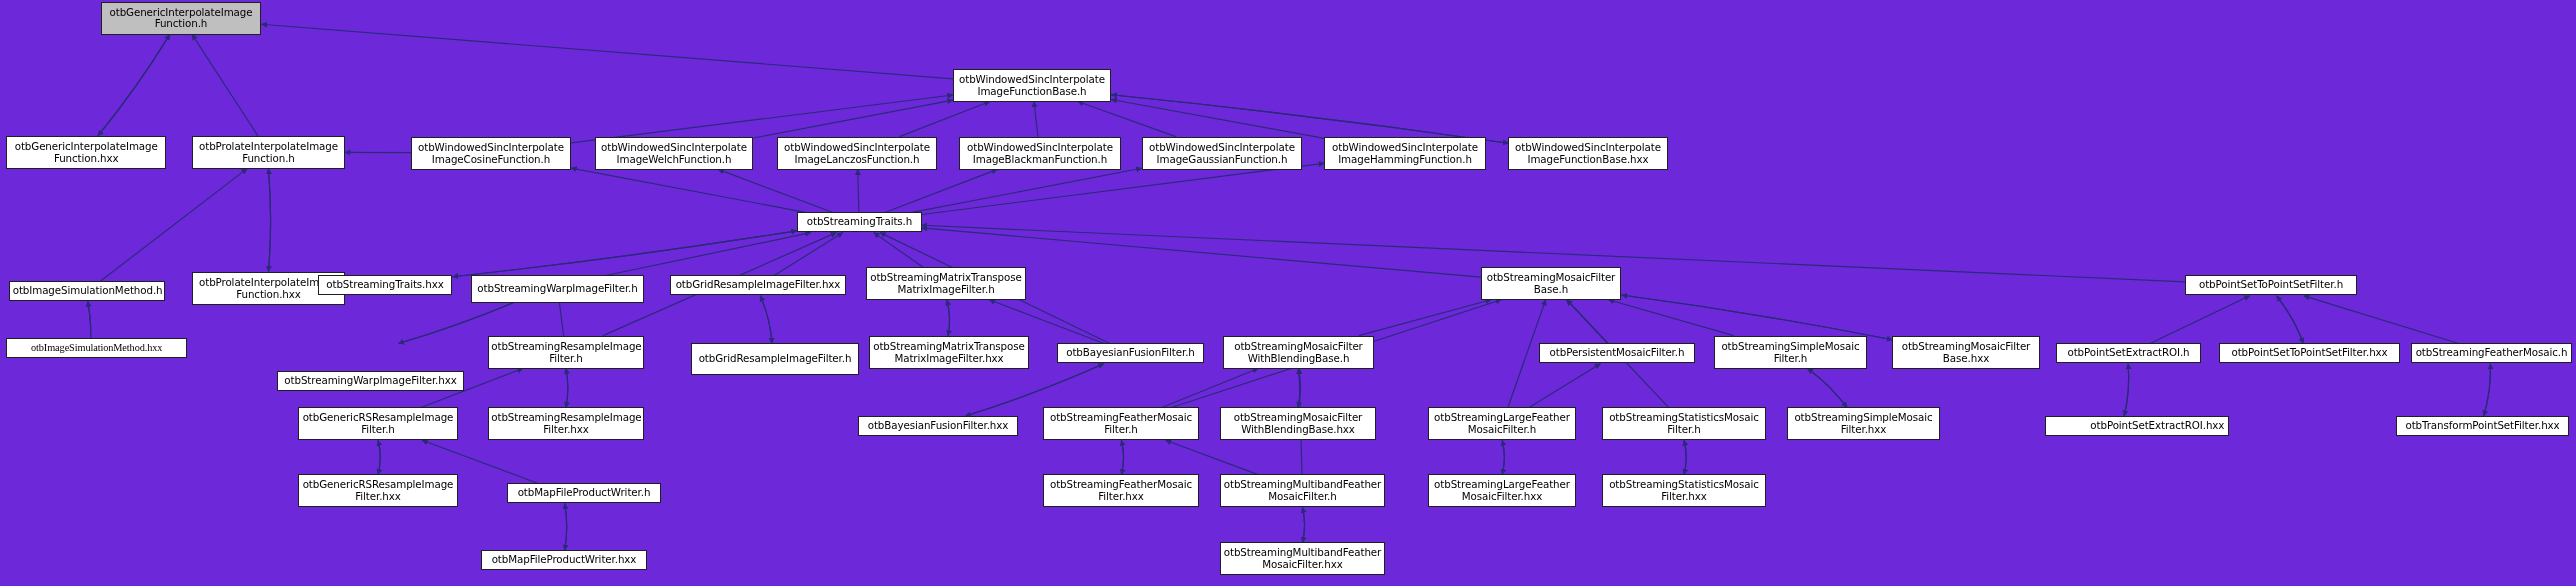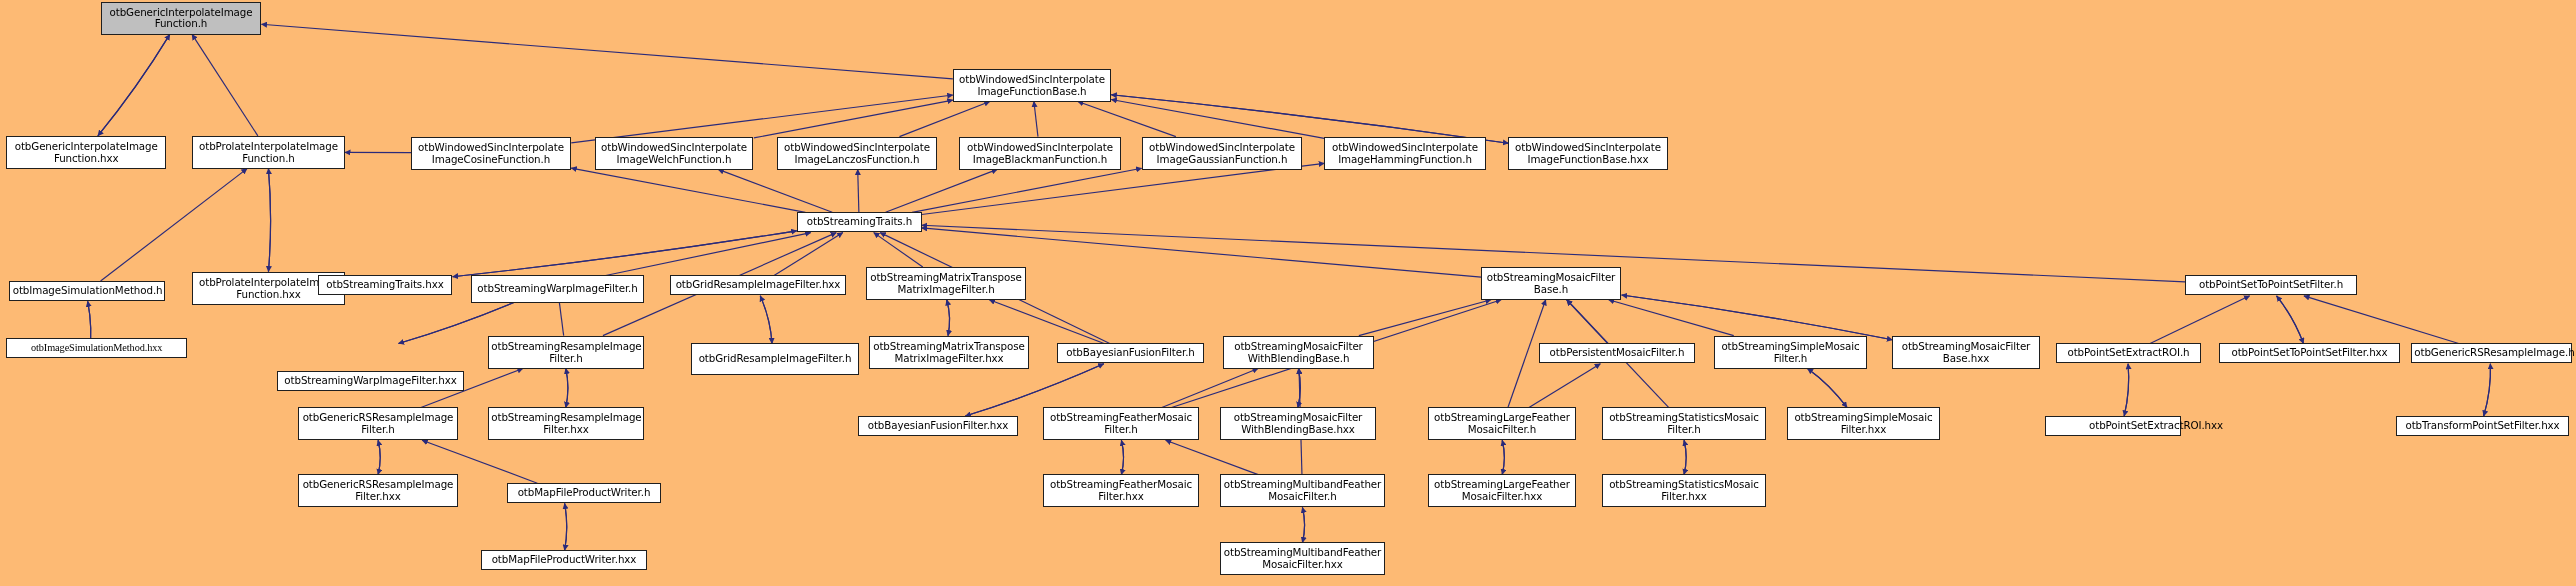--- a/index.html
+++ b/index.html
@@ -4,21 +4,21 @@
 <style>
   html, body {
     margin: 0;
     padding: 0;
     background: #ffffff;
   }
   #graph {
     position: relative;
     width: 2576px;
     height: 587px;
-    background: #fdba74;
+    background: #6d28d9;
     font-family: "DejaVu Sans", "Liberation Sans", sans-serif;
     overflow: hidden;
   }
   #edge-layer {
     position: absolute;
     left: 0;
     top: 0;
     width: 2576px;
     height: 587px;
     pointer-events: none;
@@ -190,37 +190,37 @@
       <div class="node" style="left: 1057px; top: 343px; width: 147px; height: 20px;"><span class="label">otbBayesianFusionFilter.h</span></div>
       <div class="node" style="left: 1223px; top: 336px; width: 151px; height: 33px;"><span class="label">otbStreamingMosaicFilter
 WithBlendingBase.h</span></div>
       <div class="node" style="left: 1539px; top: 343px; width: 156px; height: 20px;"><span class="label">otbPersistentMosaicFilter.h</span></div>
       <div class="node" style="left: 1714px; top: 336px; width: 153px; height: 33px;"><span class="label">otbStreamingSimpleMosaic
 Filter.h</span></div>
       <div class="node" style="left: 1892px; top: 336px; width: 148px; height: 33px;"><span class="label">otbStreamingMosaicFilter
 Base.hxx</span></div>
       <div class="node" style="left: 2056px; top: 343px; width: 145px; height: 20px;"><span class="label">otbPointSetExtractROI.h</span></div>
       <div class="node" style="left: 2219px; top: 343px; width: 181px; height: 20px;"><span class="label">otbPointSetToPointSetFilter.hxx</span></div>
-      <div class="node" style="left: 2411px; top: 343px; width: 161px; height: 20px;"><span class="label">otbGenericRSResampleImage.h</span></div>
+      <div class="node" style="left: 2411px; top: 343px; width: 161px; height: 20px;"><span class="label">otbStreamingFeatherMosaic.h</span></div>
       <div class="node" style="left: 298px; top: 407px; width: 160px; height: 33px;"><span class="label">otbGenericRSResampleImage
 Filter.h</span></div>
       <div class="node" style="left: 488px; top: 407px; width: 156px; height: 33px;"><span class="label">otbStreamingResampleImage
 Filter.hxx</span></div>
       <div class="node" style="left: 858px; top: 416px; width: 160px; height: 20px;"><span class="label">otbBayesianFusionFilter.hxx</span></div>
       <div class="node" style="left: 1043px; top: 407px; width: 156px; height: 33px;"><span class="label">otbStreamingFeatherMosaic
 Filter.h</span></div>
       <div class="node" style="left: 1220px; top: 407px; width: 156px; height: 33px;"><span class="label">otbStreamingMosaicFilter
 WithBlendingBase.hxx</span></div>
       <div class="node" style="left: 1428px; top: 407px; width: 148px; height: 33px;"><span class="label">otbStreamingLargeFeather
 MosaicFilter.h</span></div>
       <div class="node" style="left: 1602px; top: 407px; width: 164px; height: 33px;"><span class="label">otbStreamingStatisticsMosaic
 Filter.h</span></div>
       <div class="node" style="left: 1787px; top: 407px; width: 153px; height: 33px;"><span class="label">otbStreamingSimpleMosaic
 Filter.hxx</span></div>
-      <div class="node" style="left: 2045px; top: 416px; width: 136px; height: 20px; padding-left: 43px;"><span class="label">otbPointSetExtractROI.hxx</span></div>
+      <div class="node" style="left: 2045px; top: 416px; width: 184px; height: 20px; padding-left: 43px;"><span class="label">otbPointSetExtractROI.hxx</span></div>
       <div class="node" style="left: 2396px; top: 416px; width: 173px; height: 20px;"><span class="label">otbTransformPointSetFilter.hxx</span></div>
       <div class="node" style="left: 298px; top: 474px; width: 160px; height: 33px;"><span class="label">otbGenericRSResampleImage
 Filter.hxx</span></div>
       <div class="node" style="left: 507px; top: 483px; width: 154px; height: 20px; justify-content: flex-end;"><span class="label">otbMapFileProductWriter.h</span></div>
       <div class="node" style="left: 1043px; top: 474px; width: 156px; height: 33px;"><span class="label">otbStreamingFeatherMosaic
 Filter.hxx</span></div>
       <div class="node" style="left: 1220px; top: 474px; width: 165px; height: 33px;"><span class="label">otbStreamingMultibandFeather
 MosaicFilter.h</span></div>
       <div class="node" style="left: 1428px; top: 474px; width: 148px; height: 33px;"><span class="label">otbStreamingLargeFeather
 MosaicFilter.hxx</span></div>

